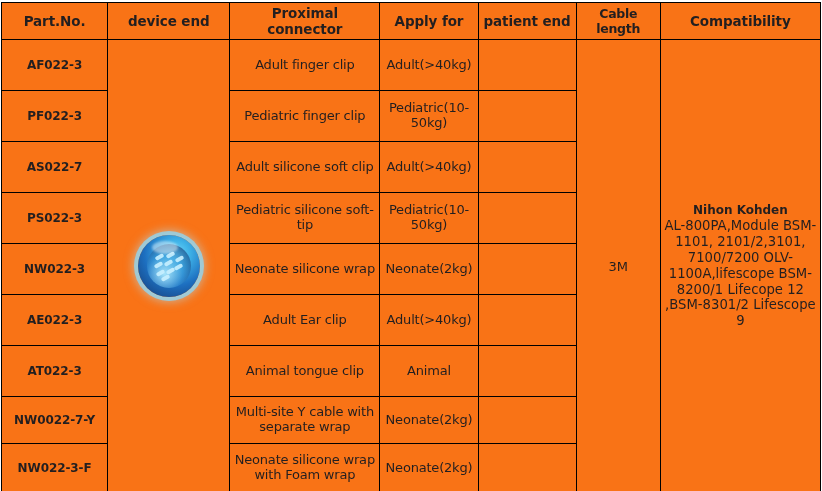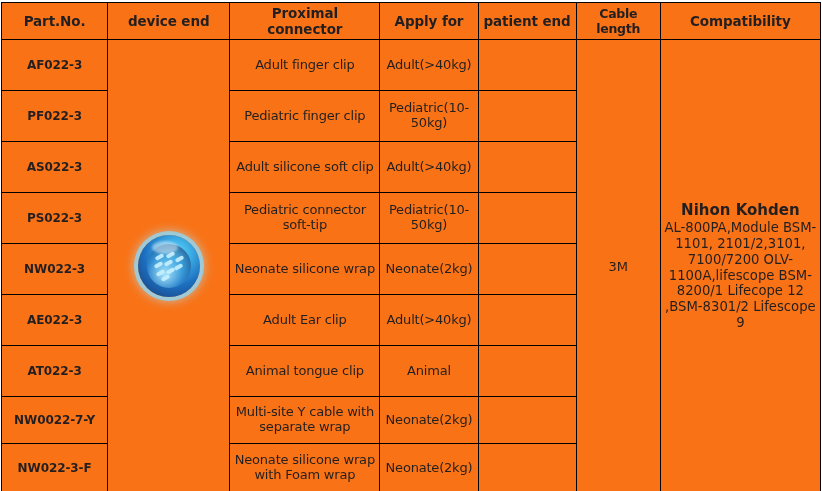--- a/index.html
+++ b/index.html
@@ -79,21 +79,21 @@
     color: #1a1a1a;
   }
   td.compat {
     font-size: 13.2px;
     line-height: 1.2;
     color: #1a1a1a;
     padding: 4px 3px;
   }
   td.compat .brand {
     font-weight: bold;
-    font-size: 15px;
+    font-size: 12px;
     display: block;
     margin-bottom: 1px;
   }
   td.device, td.patient {
     padding: 0;
   }
 
   
   tr.r { height: 51px; }
   tr.r8 { height: 47px; }
@@ -241,36 +241,36 @@
           <div class="pe">
 
             <div class="pe-art">
               
             </div>
           </div>
         </td>
       </tr>
 
       <tr class="r">
-        <td class="part">AS022-3</td>
+        <td class="part">AS022-7</td>
         <td class="prox">Adult silicone soft clip</td>
         <td class="apply">Adult(&gt;40kg)</td>
         <td class="patient">
           <div class="pe">
 
             <div class="pe-art">
               
             </div>
           </div>
         </td>
       </tr>
 
       <tr class="r">
         <td class="part">PS022-3</td>
-        <td class="prox">Pediatric connector soft-tip</td>
+        <td class="prox">Pediatric silicone soft-tip</td>
         <td class="apply">Pediatric(10-50kg)</td>
         <td class="patient">
           <div class="pe">
 
             <div class="pe-art">
               
             </div>
           </div>
         </td>
       </tr>

